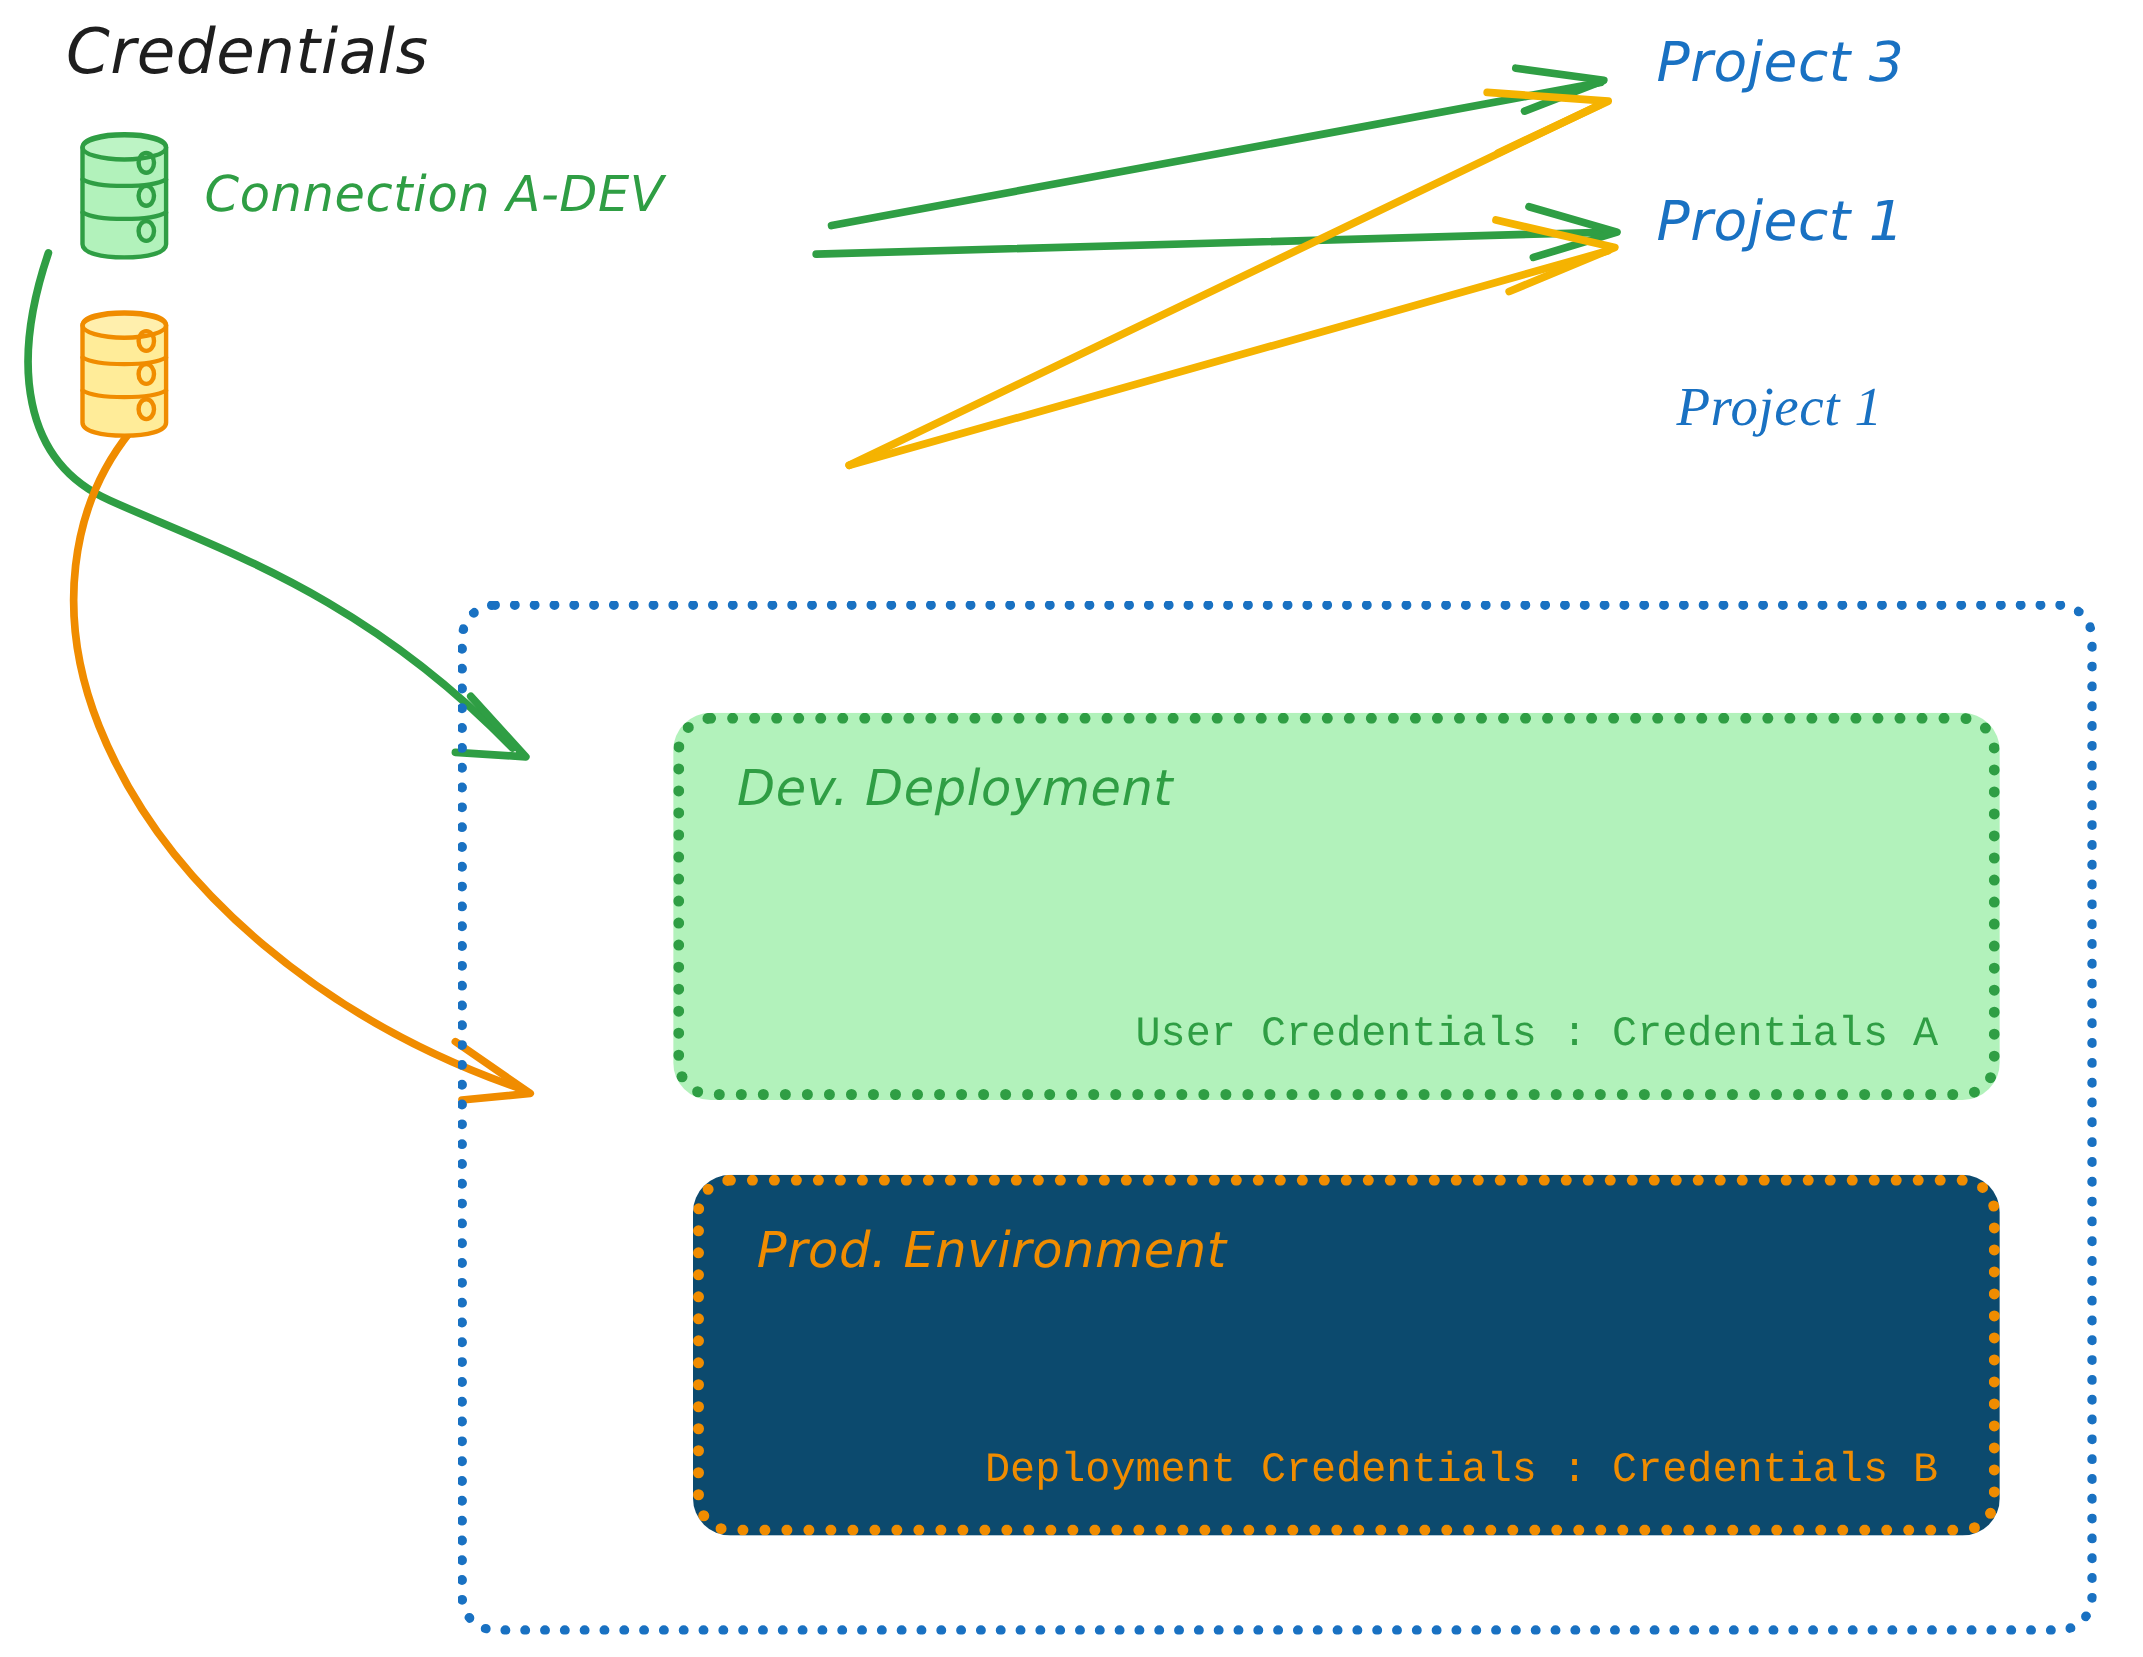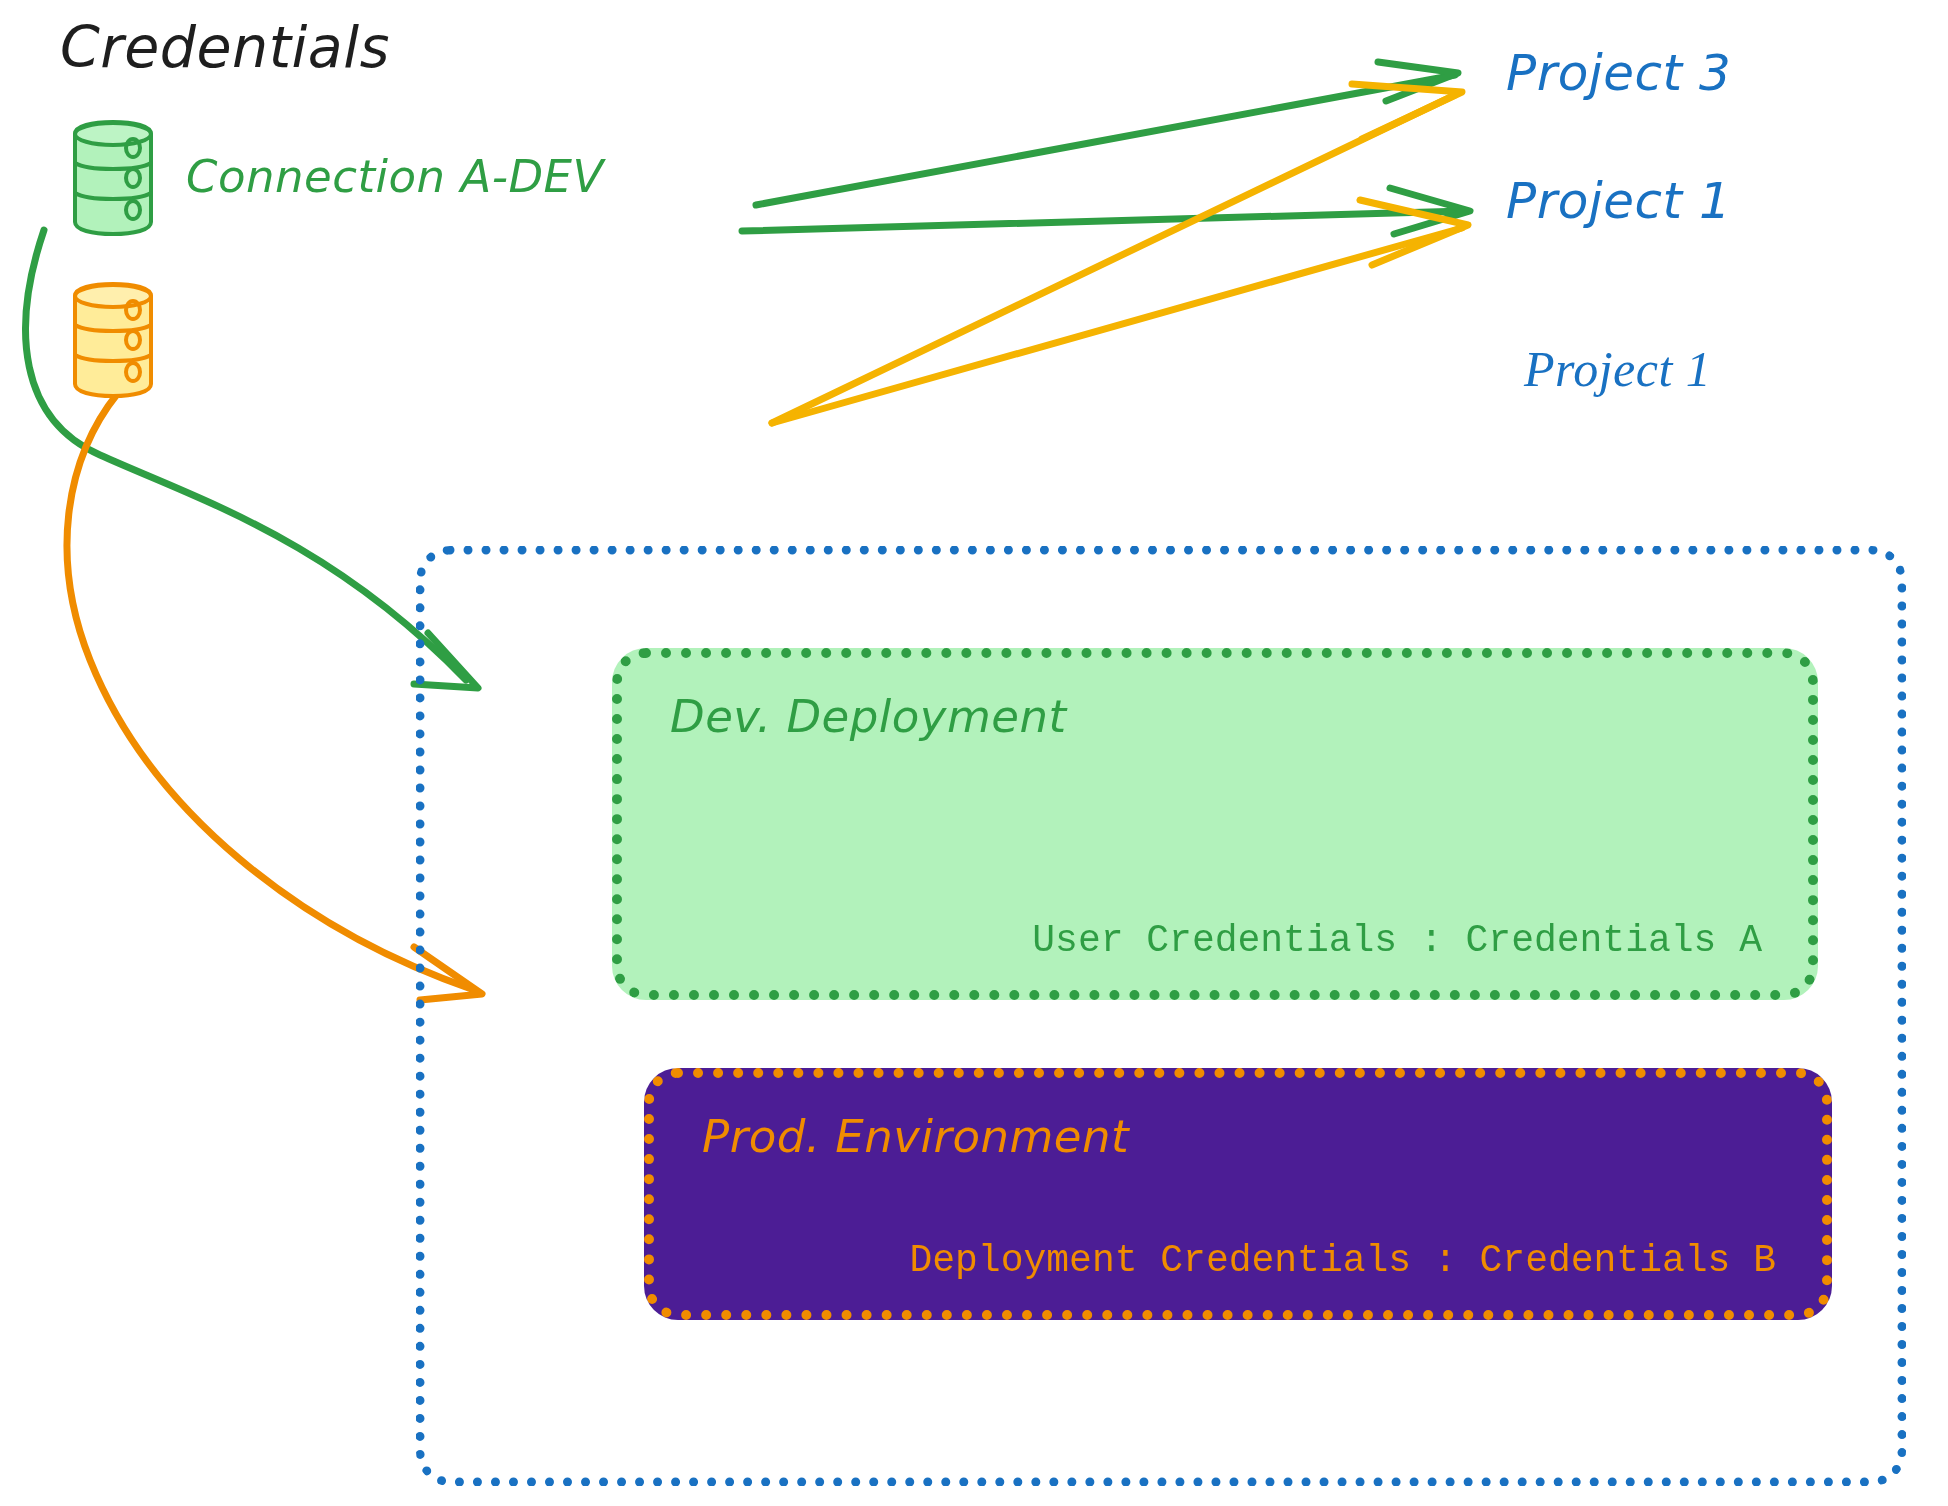--- a/index.html
+++ b/index.html
@@ -89,25 +89,25 @@
   }
   .env-box.dev {
     left: 612px;
     top: 648px;
     width: 1206px;
     height: 352px;
     background: #b2f2bb;
     border-color: #2f9e44;
   }
   .env-box.prod {
-    left: 644px;
+    left: 630px;
     top: 1068px;
     width: 1188px;
-    height: 252px;
-    background: #4c1d95;
+    height: 328px;
+    background: #0c4a6e;
     border-color: #f08c00;
   }
 
   .env-title {
     position: absolute;
     left: 48px;
     top: 32px;
     font-size: 45px;
     font-style: italic;
     white-space: nowrap;
@@ -189,21 +189,21 @@
         <ellipse cx="43" cy="16" rx="38" ry="11" fill="#ffffff" fill-opacity="0.2"></ellipse>
         <path d="M5 45 C18 53, 68 53, 81 45" fill="none"></path>
         <path d="M5 75 C18 83, 68 83, 81 75" fill="none"></path>
         <ellipse cx="63" cy="30" rx="7" ry="9" fill="none"></ellipse>
         <ellipse cx="63" cy="60" rx="7" ry="9" fill="none"></ellipse>
         <ellipse cx="63" cy="92" rx="7" ry="9" fill="none"></ellipse>
       </g>
     </svg>
   </div>
 
-  <div class="project-label hand" style="left:1506px; top:44px;">Project 3</div>
+  <div class="project-label hand" style="left:1506px; top:28px;">Project 3</div>
   <div class="project-label hand" style="left:1506px; top:172px;">Project 1</div>
   <div class="project-label hand" style="left:1524px; top:340px;font-family:Liberation Serif, serif;">Project 1</div>
 
   <div class="proj1-box"></div>
 
   <div class="env-box dev">
     <div class="env-title hand">Dev. Deployment</div>
     <div class="env-creds">User Credentials : Credentials A</div>
   </div>
 

